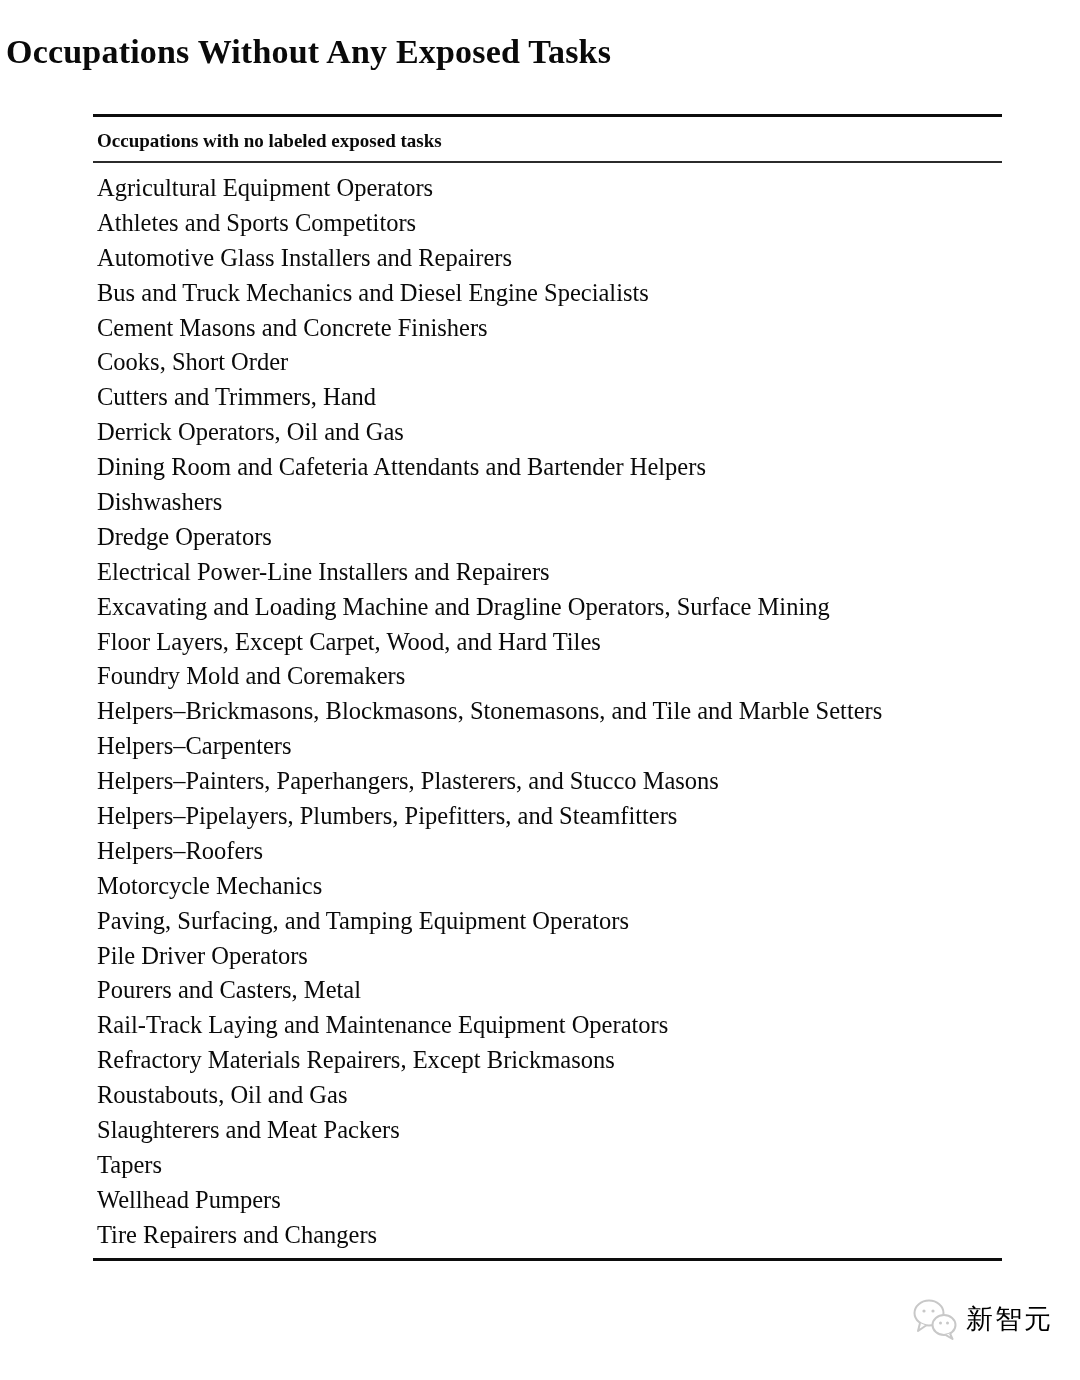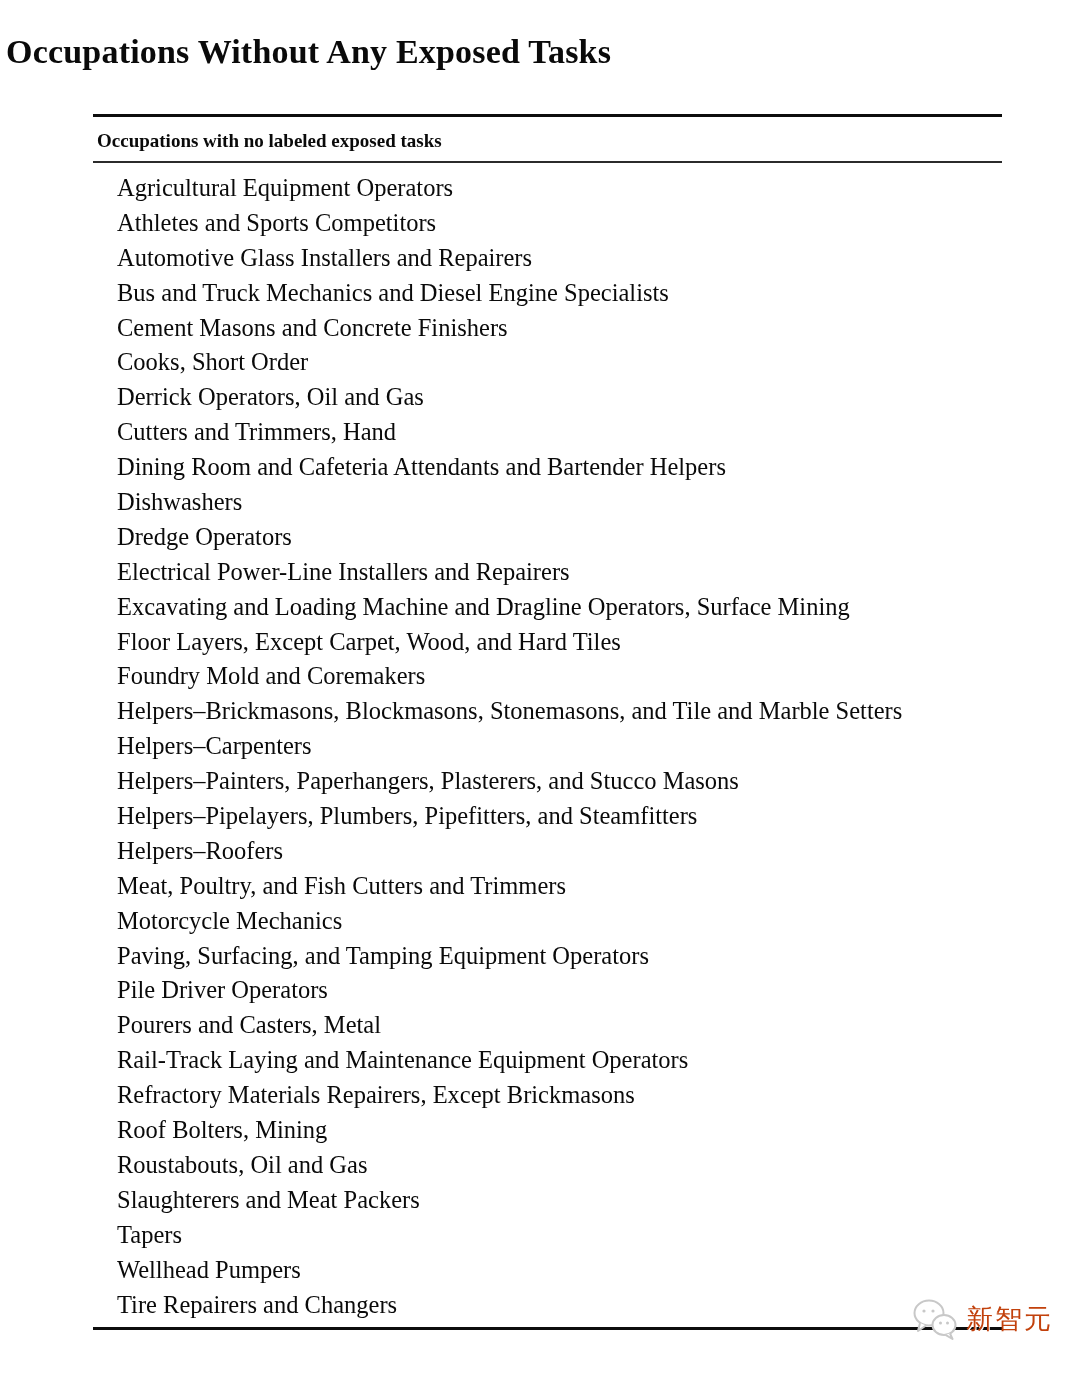--- a/index.html
+++ b/index.html
@@ -47,41 +47,40 @@
     padding: 10px 0 6px 4px;
     white-space: nowrap;
   }
   .rule-mid {
     border: none;
     border-top: 2px solid #2b2b2b;
     margin: 0;
   }
   .occupation-list {
     padding: 8px 0 5px 4px;
-    margin-left: 20px;
   }
   .list-item {
     font-size: 24.5px;
     line-height: 34.9px;
     height: 34.9px;
     white-space: nowrap;
   }
   .rule-bottom {
     border: none;
     border-top: 3px solid #0d0d0d;
     margin: 0;
   }
   .watermark {
     position: absolute;
     left: 912px;
     top: 1298px;
     display: flex;
     align-items: center;
     gap: 8px;
-    color: #c2410c;
+    color: #000000;
     text-shadow: 1px 1px 0 #ffffff;
   }
   .watermark-icon {
     width: 46px;
     height: 42px;
     flex: 0 0 auto;
   }
   .watermark-text {
     font-family: "Liberation Sans", sans-serif;
     font-size: 27px;
@@ -100,42 +99,40 @@
     <hr class="rule-top">
     <div class="table-header">Occupations with no labeled exposed tasks</div>
     <hr class="rule-mid">
     <div class="occupation-list">
         <div class="list-item">Agricultural Equipment Operators</div>
         <div class="list-item">Athletes and Sports Competitors</div>
         <div class="list-item">Automotive Glass Installers and Repairers</div>
         <div class="list-item">Bus and Truck Mechanics and Diesel Engine Specialists</div>
         <div class="list-item">Cement Masons and Concrete Finishers</div>
         <div class="list-item">Cooks, Short Order</div>
+        <div class="list-item">Cutters and Trimmers, Hand</div>
         <div class="list-item">Derrick Operators, Oil and Gas</div>
-        <div class="list-item">Cutters and Trimmers, Hand</div>
         <div class="list-item">Dining Room and Cafeteria Attendants and Bartender Helpers</div>
         <div class="list-item">Dishwashers</div>
         <div class="list-item">Dredge Operators</div>
         <div class="list-item">Electrical Power-Line Installers and Repairers</div>
         <div class="list-item">Excavating and Loading Machine and Dragline Operators, Surface Mining</div>
         <div class="list-item">Floor Layers, Except Carpet, Wood, and Hard Tiles</div>
         <div class="list-item">Foundry Mold and Coremakers</div>
         <div class="list-item">Helpers–Brickmasons, Blockmasons, Stonemasons, and Tile and Marble Setters</div>
         <div class="list-item">Helpers–Carpenters</div>
         <div class="list-item">Helpers–Painters, Paperhangers, Plasterers, and Stucco Masons</div>
         <div class="list-item">Helpers–Pipelayers, Plumbers, Pipefitters, and Steamfitters</div>
         <div class="list-item">Helpers–Roofers</div>
-        <div class="list-item">Meat, Poultry, and Fish Cutters and Trimmers</div>
         <div class="list-item">Motorcycle Mechanics</div>
         <div class="list-item">Paving, Surfacing, and Tamping Equipment Operators</div>
         <div class="list-item">Pile Driver Operators</div>
         <div class="list-item">Pourers and Casters, Metal</div>
         <div class="list-item">Rail-Track Laying and Maintenance Equipment Operators</div>
         <div class="list-item">Refractory Materials Repairers, Except Brickmasons</div>
-        <div class="list-item">Roof Bolters, Mining</div>
         <div class="list-item">Roustabouts, Oil and Gas</div>
         <div class="list-item">Slaughterers and Meat Packers</div>
         <div class="list-item">Tapers</div>
         <div class="list-item">Wellhead Pumpers</div>
         <div class="list-item">Tire Repairers and Changers</div>
       </div>
     <hr class="rule-bottom">
   </div>
 
   <div class="watermark">

